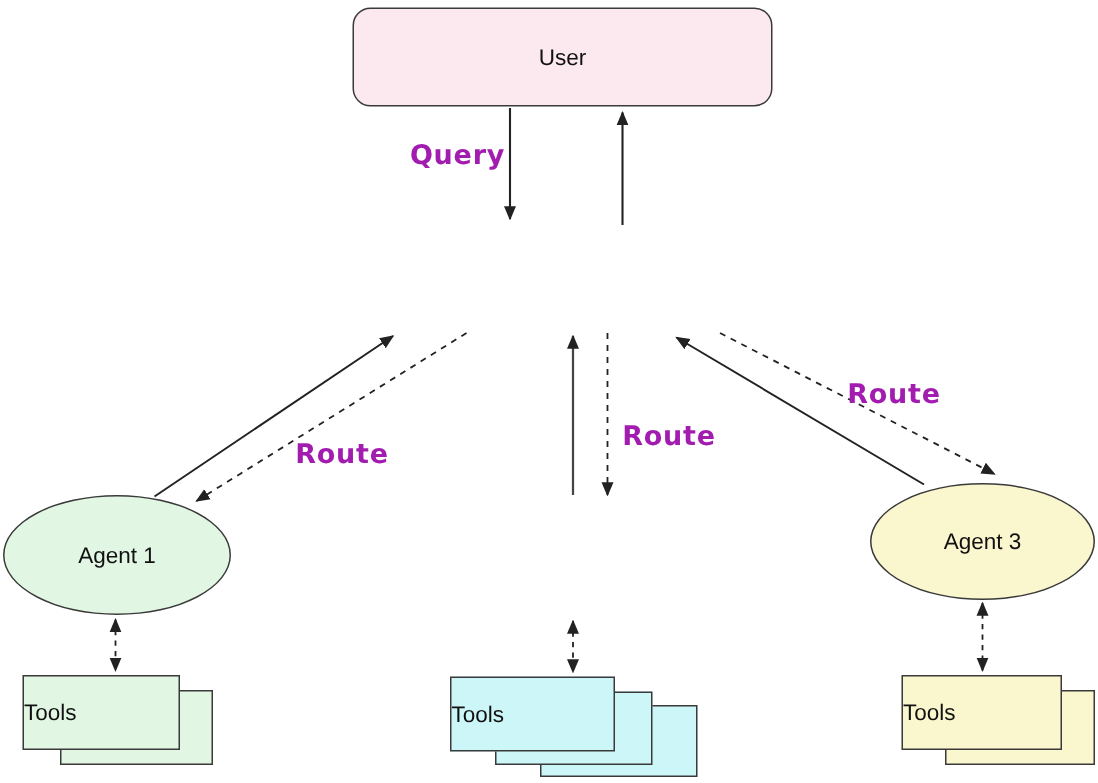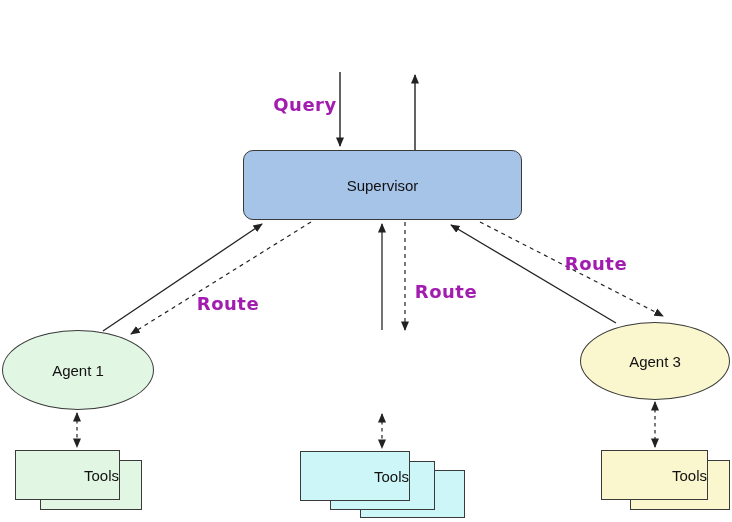--- a/index.html
+++ b/index.html
@@ -8,21 +8,21 @@
     font-family:"Liberation Sans", sans-serif;overflow:hidden;
   }
   .edges{position:absolute;left:0;top:0;width:732px;height:522px;pointer-events:none;}
   .node{
     position:absolute;display:flex;align-items:center;justify-content:center;
     box-sizing:border-box;border:1.6px solid #3a3a3a;color:#111;font-size:15px;
   }
   .roundrect{border-radius:12px;}
   .ellipse{border-radius:50%;}
   .toolrect{position:absolute;box-sizing:border-box;border:1.4px solid #3a3a3a;}
-  .toolfront{display:flex;align-items:center;justify-content:flex-end;color:#111;font-size:15px;}
+  .toolfront{display:flex;align-items:center;justify-content:flex-start;color:#111;font-size:15px;}
   .edge-label{
     position:absolute;transform:translate(-50%,-50%);
     font-size:18px;font-weight:700;letter-spacing:0.5px;color:#a21caf;
     font-family:"DejaVu Sans", sans-serif;white-space:nowrap;
   }
 </style>
 </head>
 <body>
 
 <div class="canvas">
@@ -45,24 +45,24 @@
     <line x1="405" y1="222" x2="405" y2="330" stroke="#222" stroke-width="1.2" stroke-dasharray="4 4" marker-end="url(#arrow)"></line>
 
     <line x1="616" y1="323" x2="451" y2="225" stroke="#222" stroke-width="1.3" marker-end="url(#arrow)"></line>
     <line x1="480" y1="222" x2="663" y2="316" stroke="#222" stroke-width="1.2" stroke-dasharray="4 4" marker-end="url(#arrow)"></line>
 
     <line x1="77" y1="413" x2="77" y2="447" stroke="#222" stroke-width="1.2" stroke-dasharray="3.5 3.5" marker-start="url(#arrow)" marker-end="url(#arrow)"></line>
     <line x1="382" y1="414" x2="382" y2="448" stroke="#222" stroke-width="1.2" stroke-dasharray="3.5 3.5" marker-start="url(#arrow)" marker-end="url(#arrow)"></line>
     <line x1="655" y1="402" x2="655" y2="447" stroke="#222" stroke-width="1.2" stroke-dasharray="3.5 3.5" marker-start="url(#arrow)" marker-end="url(#arrow)"></line>
   </svg>
 
+  <div class="node roundrect" style="left: 235px; top: 5px; width: 280px; height: 66px; background-color: rgb(252, 232, 239);">
+    <span>User</span>
+  </div>
 
-  <div class="node roundrect" style="left: 243px; top: 150px; width: 279px; height: 70px; border-radius: 10px; background-color: rgb(166, 195, 232);">
-    <span>Supervisor</span>
-  </div>
 
   <div class="node ellipse" style="left: 2px; top: 330px; width: 152px; height: 80px; background-color: rgb(226, 246, 228);">
     <span>Agent 1</span>
   </div>
 
 
   <div class="node ellipse" style="left: 580px; top: 322px; width: 150px; height: 78px; background-color: rgb(250, 246, 205);">
     <span>Agent 3</span>
   </div>
 

